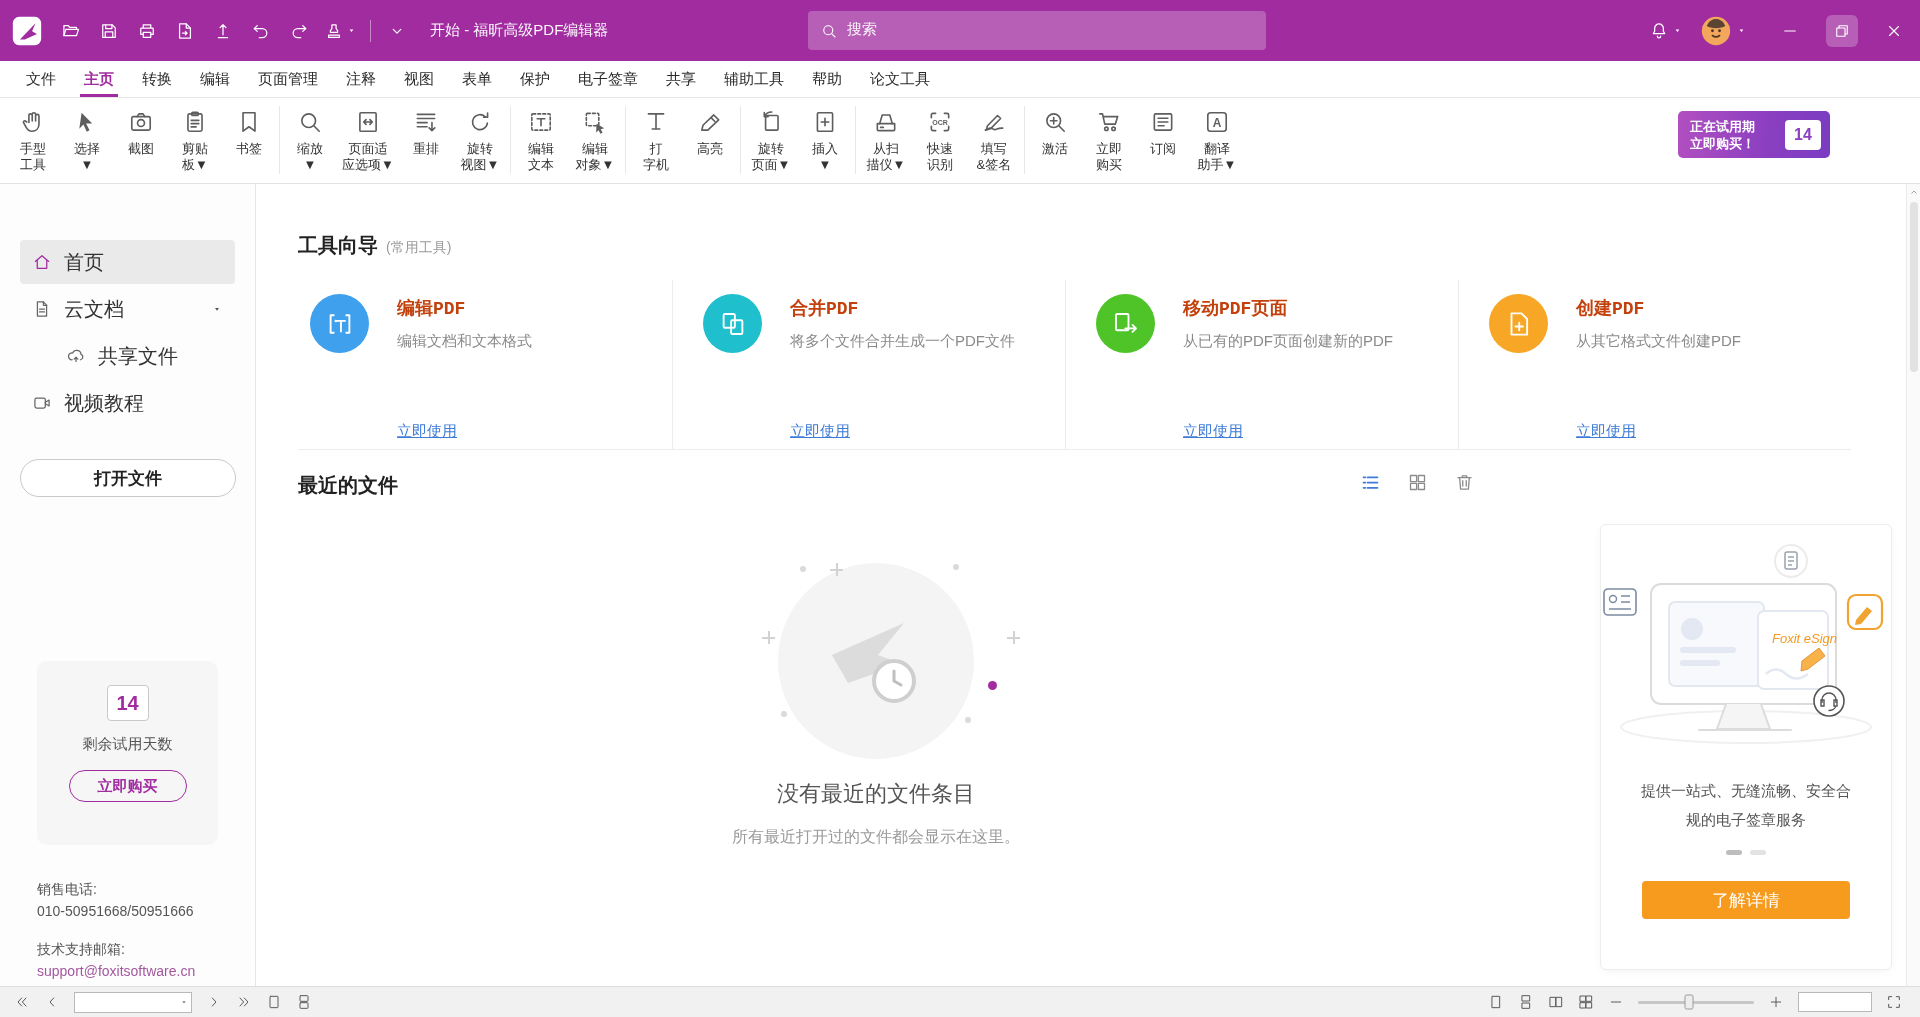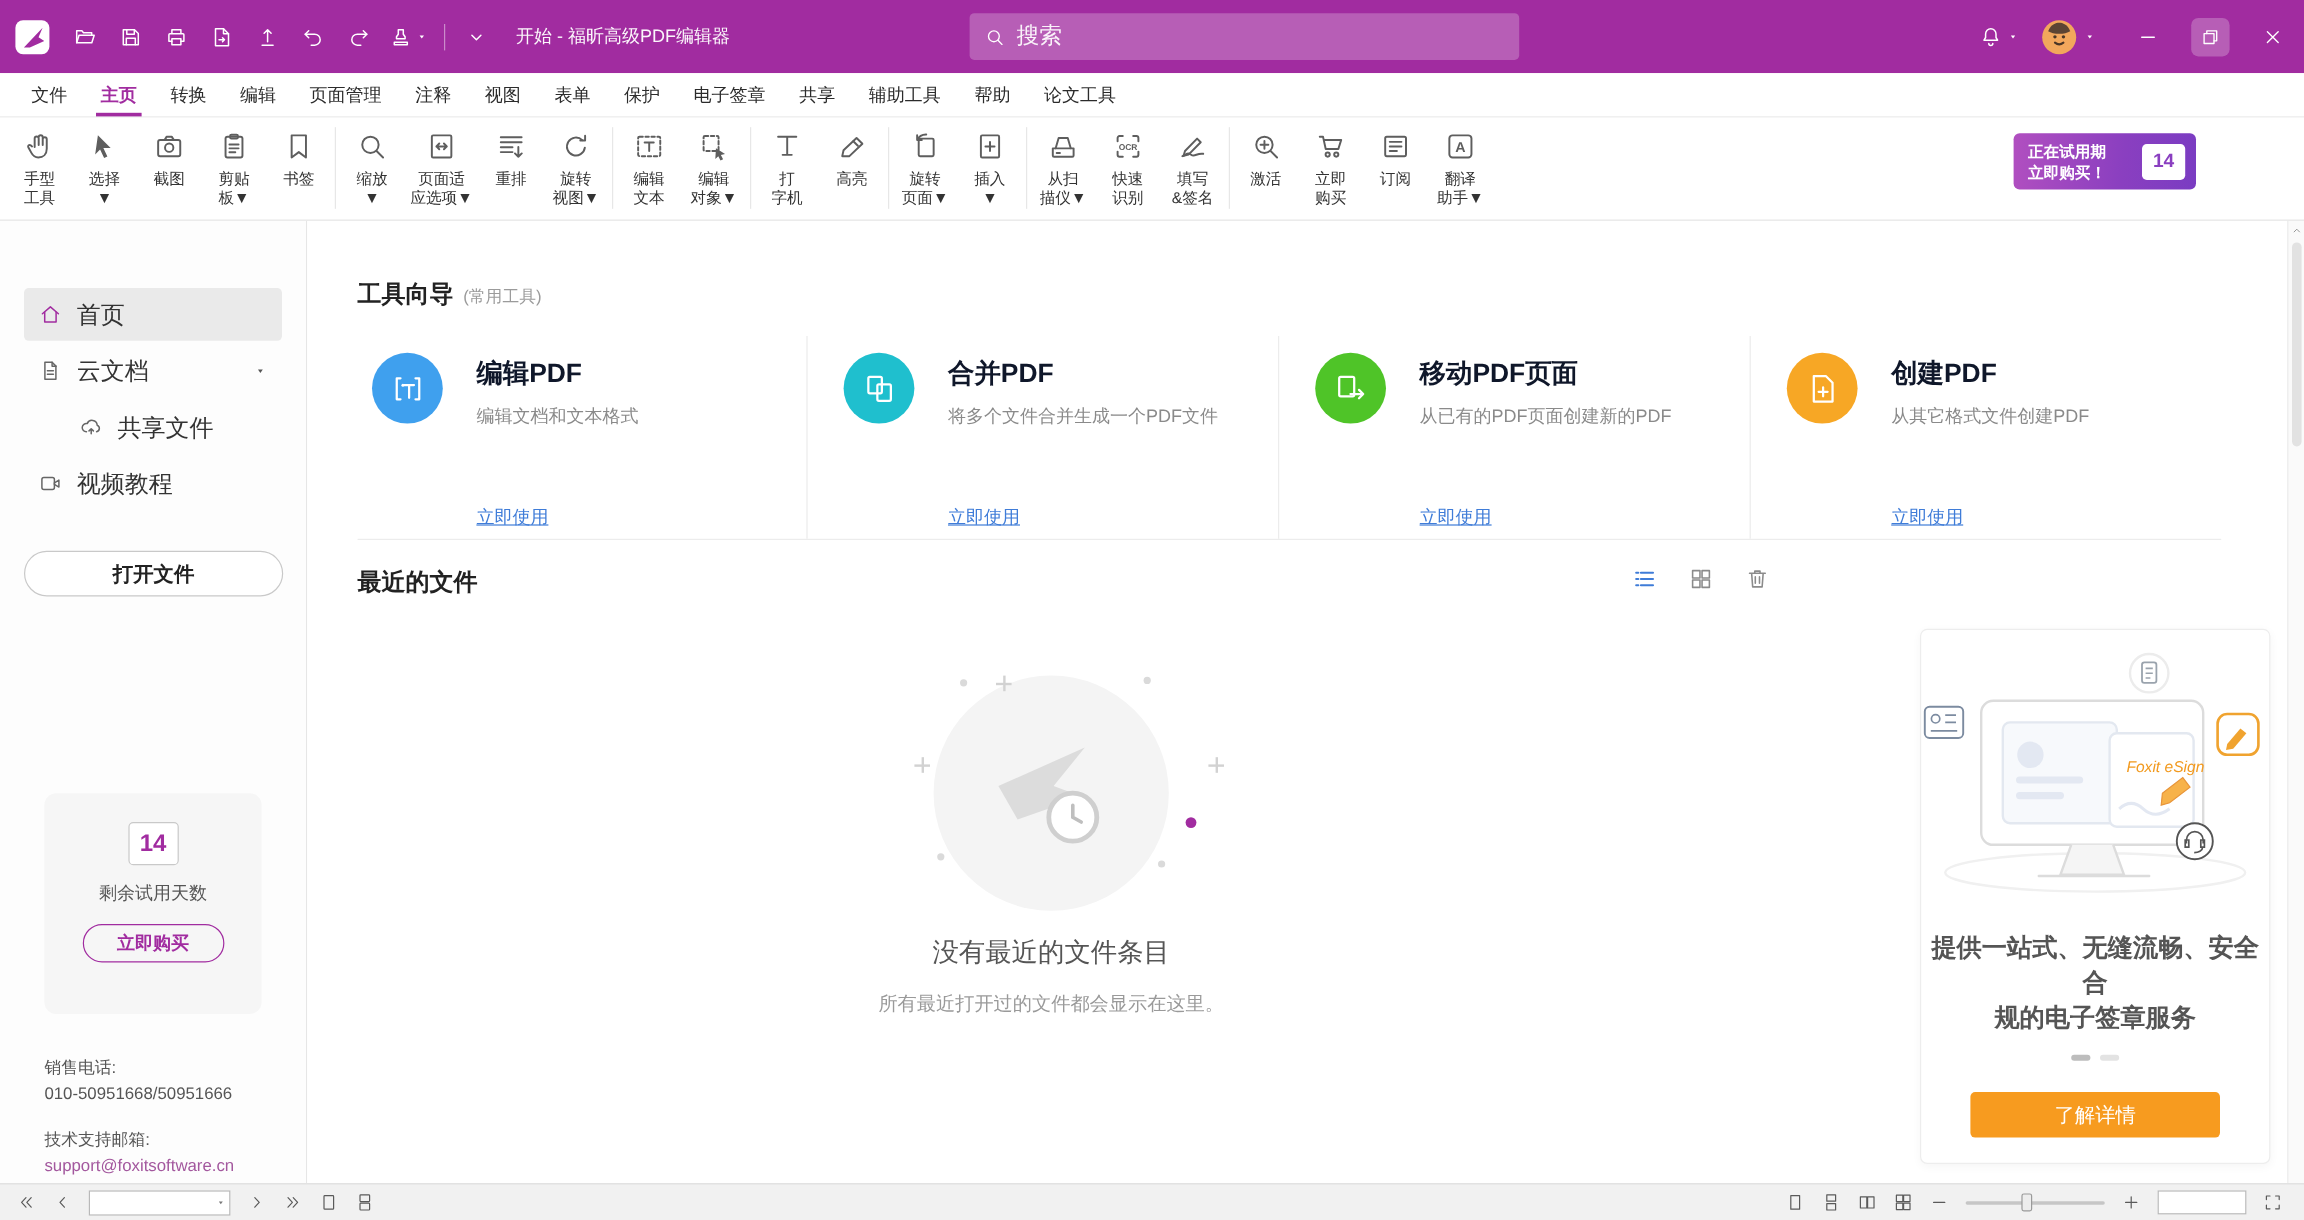--- a/index.html
+++ b/index.html
@@ -9,21 +9,21 @@
 .ic{display:flex;align-items:center;justify-content:center;}
 
 
 .titlebar{position:absolute;top:0;left:0;right:0;height:61px;background:#A12CA0;display:flex;align-items:center;color:#fff;padding-left:10px;}
 .logo{width:34px;height:34px;margin-right:10px;flex:none;}
 .qat{display:flex;align-items:center;gap:4px;}
 .qat .tool{height:36px;min-width:34px;padding:0 4px;display:flex;align-items:center;justify-content:center;gap:2px;border-radius:4px;color:#fff;cursor:default;}
 .qat .divider{width:1px;height:22px;background:rgba(255,255,255,.45);margin:0 5px;}
 .tb-title{font-size:15px;margin-left:16px;white-space:nowrap;opacity:.96;}
 .searchbox{position:absolute;left:808px;top:11px;width:458px;height:39px;background:rgba(255,255,255,.24);border-radius:4px;display:flex;align-items:center;padding:0 12px;gap:9px;}
-.searchbox input{flex:1;background:transparent;border:none;outline:none;color:#5eead4;font-size:19px;font-family:Liberation Mono, monospace;}
+.searchbox input{flex:1;background:transparent;border:none;outline:none;color:#5eead4;font-size:15px;font-family:Liberation Mono, monospace;}
 .searchbox input::placeholder{color:rgba(255,255,255,.92);}
 .tb-right{position:absolute;right:0;top:0;height:61px;display:flex;align-items:center;}
 .tb-icons{display:flex;align-items:center;gap:6px;margin-right:12px;}
 .tb-tool{display:flex;align-items:center;gap:3px;padding:0 5px;height:40px;}
 .win-btns{display:flex;height:61px;align-items:stretch;}
 .win-btn{width:52px;display:flex;align-items:center;justify-content:center;color:#fff;}
 .win-btn.highlight .ic{background:rgba(255,255,255,.24);padding:7px;border-radius:6px;}
 
 
 .menubar{position:absolute;top:61px;left:0;right:0;height:37px;background:#fff;border-bottom:1px solid #e6e6e6;display:flex;align-items:stretch;padding-left:12px;}
@@ -64,21 +64,21 @@
 .content{position:absolute;left:256px;top:184px;right:14px;bottom:31px;background:#fff;overflow:hidden;}
 .tools-head{position:absolute;left:42px;top:48px;display:flex;align-items:baseline;gap:8px;}
 .tools-title{font-size:20px;font-weight:bold;color:#222;}
 .tools-sub{font-size:14px;color:#9b9b9b;}
 .cards-row{position:absolute;left:42px;right:55px;top:96px;height:170px;display:flex;border-bottom:1px solid #ececec;}
 .tool-card{position:relative;flex:1;padding-left:12px;}
 .tool-card + .tool-card{border-left:1px solid #ececec;padding-left:30px;}
 .card-main{display:flex;align-items:flex-start;margin-top:14px;}
 .card-icon{width:59px;height:59px;border-radius:50%;display:flex;align-items:center;justify-content:center;color:#fff;flex:none;}
 .card-info{margin-left:28px;}
-.card-title{font-size:22px;font-weight:bold;color:#0f172a;margin-top:2px;}
+.card-title{font-size:18px;font-weight:bold;color:#c2410c;margin-top:2px;font-family:Liberation Mono, monospace;}
 .card-desc{font-size:15px;color:#8a8a8a;margin-top:12px;white-space:nowrap;}
 .card-link{position:absolute;left:99px;bottom:8px;font-size:15px;color:#3F7CD8;text-decoration:underline;cursor:default;}
 .tool-card + .tool-card .card-link{left:117px;}
 .recent-head{position:absolute;left:42px;top:288px;right:431px;display:flex;align-items:flex-start;}
 .recent-title{font-size:20px;font-weight:bold;color:#222;}
 .recent-toggles{margin-left:auto;display:flex;gap:26px;align-items:center;}
 .toggle{color:#8b8b8b;}
 .toggle.active{color:#3F7CD8;}
 .empty-wrap{position:absolute;left:0;top:379px;width:1240px;display:flex;flex-direction:column;align-items:center;}
 .empty-art{position:relative;width:196px;height:196px;}
@@ -86,21 +86,21 @@
 .spark-plus{position:absolute;width:13px;height:13px;}
 .spark-plus::before{content:"";position:absolute;left:50%;top:0;width:2px;height:100%;background:#d2d2d2;transform:translateX(-50%);}
 .spark-plus::after{content:"";position:absolute;top:50%;left:0;height:2px;width:100%;background:#d2d2d2;transform:translateY(-50%);}
 .spark-dot{position:absolute;width:6px;height:6px;border-radius:50%;background:#dadada;}
 .spark-dot.purple{width:9px;height:9px;background:#A12CA0;}
 .empty-title{margin-top:20px;font-size:22px;color:#555;}
 .empty-sub{margin-top:18px;font-size:16px;color:#9a9a9a;}
 .promo-card{position:absolute;right:14px;top:340px;width:292px;height:446px;background:#fff;border:1px solid #ededed;border-radius:6px;box-shadow:0 2px 8px rgba(0,0,0,.04);display:flex;flex-direction:column;align-items:center;}
 .promo-illu{margin-top:14px;position:relative;width:300px;height:215px;}
 .brand{position:absolute;left:176px;top:92px;color:#F29A1F;font-style:italic;font-size:13px;}
-.promo-text{margin-top:22px;font-size:21px;color:#555;line-height:29px;text-align:center;font-weight:bold;}
+.promo-text{margin-top:22px;font-size:15px;color:#555;line-height:29px;text-align:center;}
 .promo-dots{margin-top:16px;display:flex;gap:8px;}
 .dash{width:16px;height:5px;border-radius:3px;background:#e3e3e3;}
 .dash.active{background:#bdbdbd;}
 .promo-btn{margin-top:26px;width:208px;height:38px;background:#F79B1F;color:#fff;font-size:17px;border-radius:4px;display:flex;align-items:center;justify-content:center;cursor:default;}
 
 
 .v-scrollbar{position:absolute;right:0;top:184px;bottom:31px;width:14px;background:#fafafa;border-left:1px solid #ebebeb;display:flex;flex-direction:column;align-items:center;}
 .v-scrollbar .arrow{margin-top:2px;color:#8a8a8a;}
 .v-scrollbar .thumb{margin-top:4px;width:8px;height:170px;background:#e2e2e2;border-radius:4px;}
 

